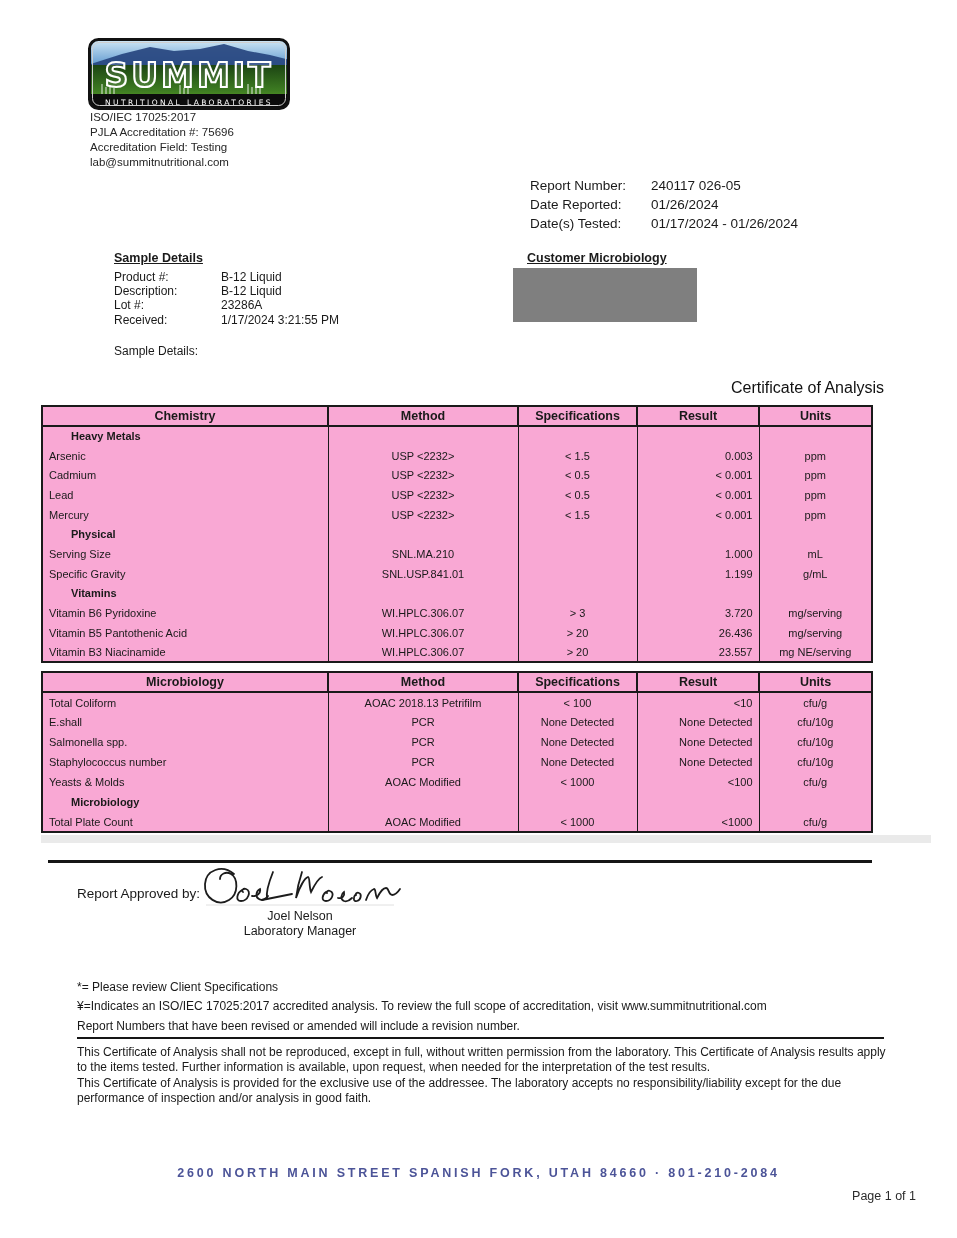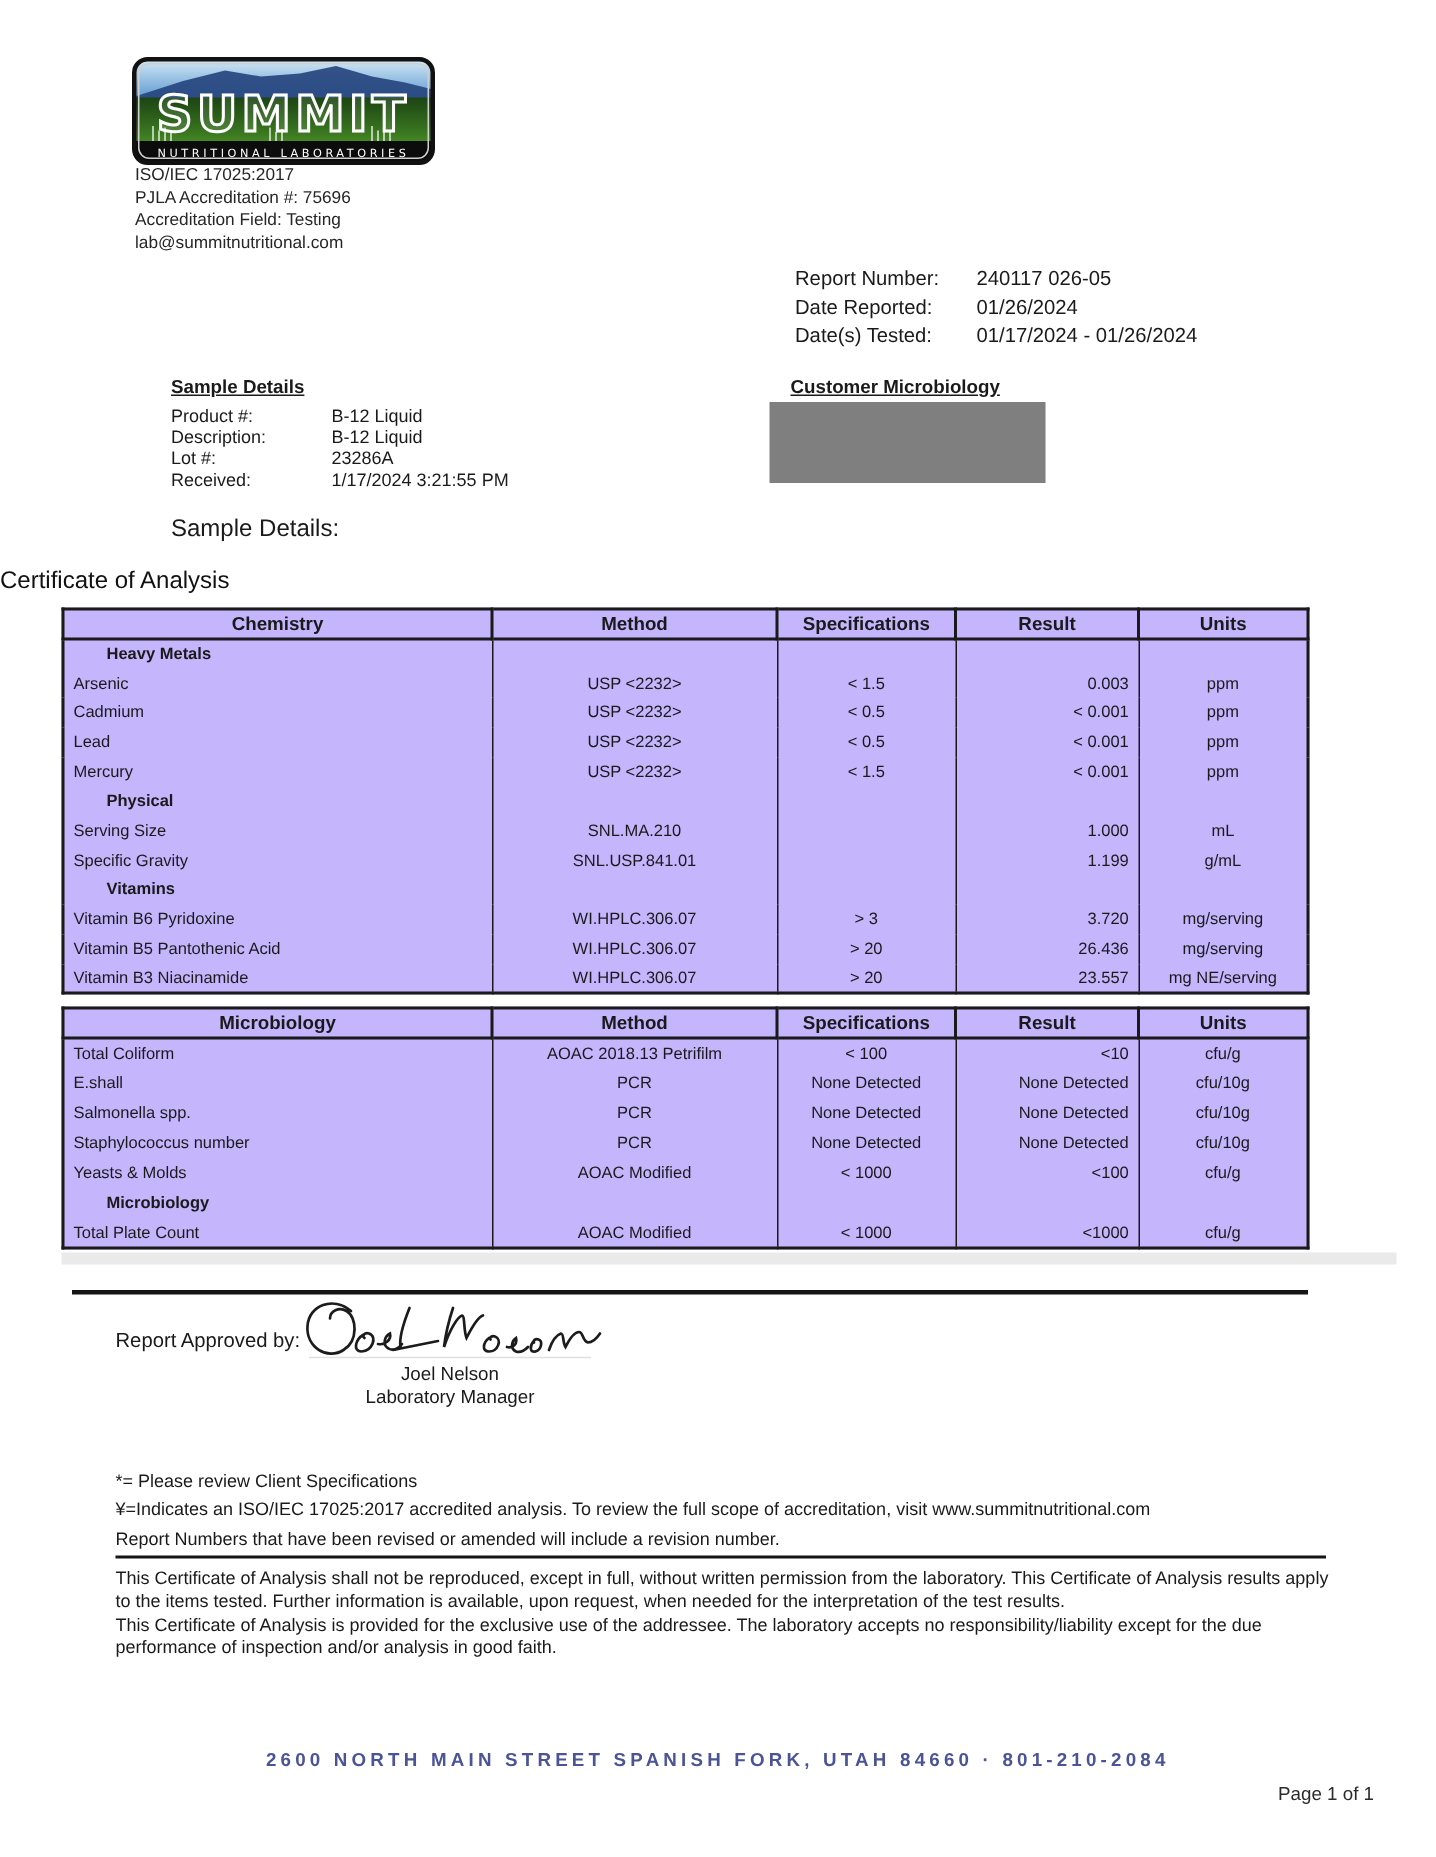--- a/index.html
+++ b/index.html
@@ -16,25 +16,25 @@
   .report-info { position:absolute; left:530px; top:176px; font-size:13.5px; }
   .report-info .row { display:flex; line-height:19px; }
   .report-info .lbl { width:121px; }
   
   .sample-block { position:absolute; left:114px; top:251px; font-size:12px; }
   .block-heading { font-weight:bold; font-size:12.5px; text-decoration:underline; margin-bottom:5px; }
   .field-row { display:flex; line-height:14.2px; }
   .field-row .lbl { width:107px; }
   .customer-block { position:absolute; left:527px; top:251px; font-size:12px; }
   .redaction { position:absolute; left:513px; top:268px; width:184px; height:54px; background:#7f7f7f; }
-  .sample-details-2 { position:absolute; left:114px; top:344px; font-size:16px; }
-  
-  .coa-title { position:absolute; left:0; top:379px; width:884px; text-align:left; font-size:16px; color:#111; }
-  
-  .tbl { position:absolute; left:41px; border-collapse:collapse; table-layout:fixed; width:830px; background:#c4b5fd; }
+  .sample-details-2 { position:absolute; left:114px; top:344px; font-size:12px; }
+  
+  .coa-title { position:absolute; left:0; top:379px; width:884px; text-align:right; font-size:16px; color:#111; }
+  
+  .tbl { position:absolute; left:41px; border-collapse:collapse; table-layout:fixed; width:830px; background:#f9a8d4; }
   .tbl-1 { top:405px; }
   .tbl-2 { top:671px; }
   .tbl th { border:2px solid #1a1a1a; font-size:12.5px; font-weight:bold; height:20px; text-align:center; padding:0; }
   .tbl td { border-left:1px solid #1a1a1a; border-right:1px solid #1a1a1a; font-size:11px; padding:0 6px; white-space:nowrap; overflow:hidden; }
   .tbl-1 td { height:19.7px; }
   .tbl-2 td { height:20px; }
   .tbl { border:2px solid #1a1a1a; }
   .tbl td.col-name { text-align:left; }
   .tbl td.col-method, .tbl td.col-spec { text-align:center; }
   .tbl td.col-result { text-align:right; }

